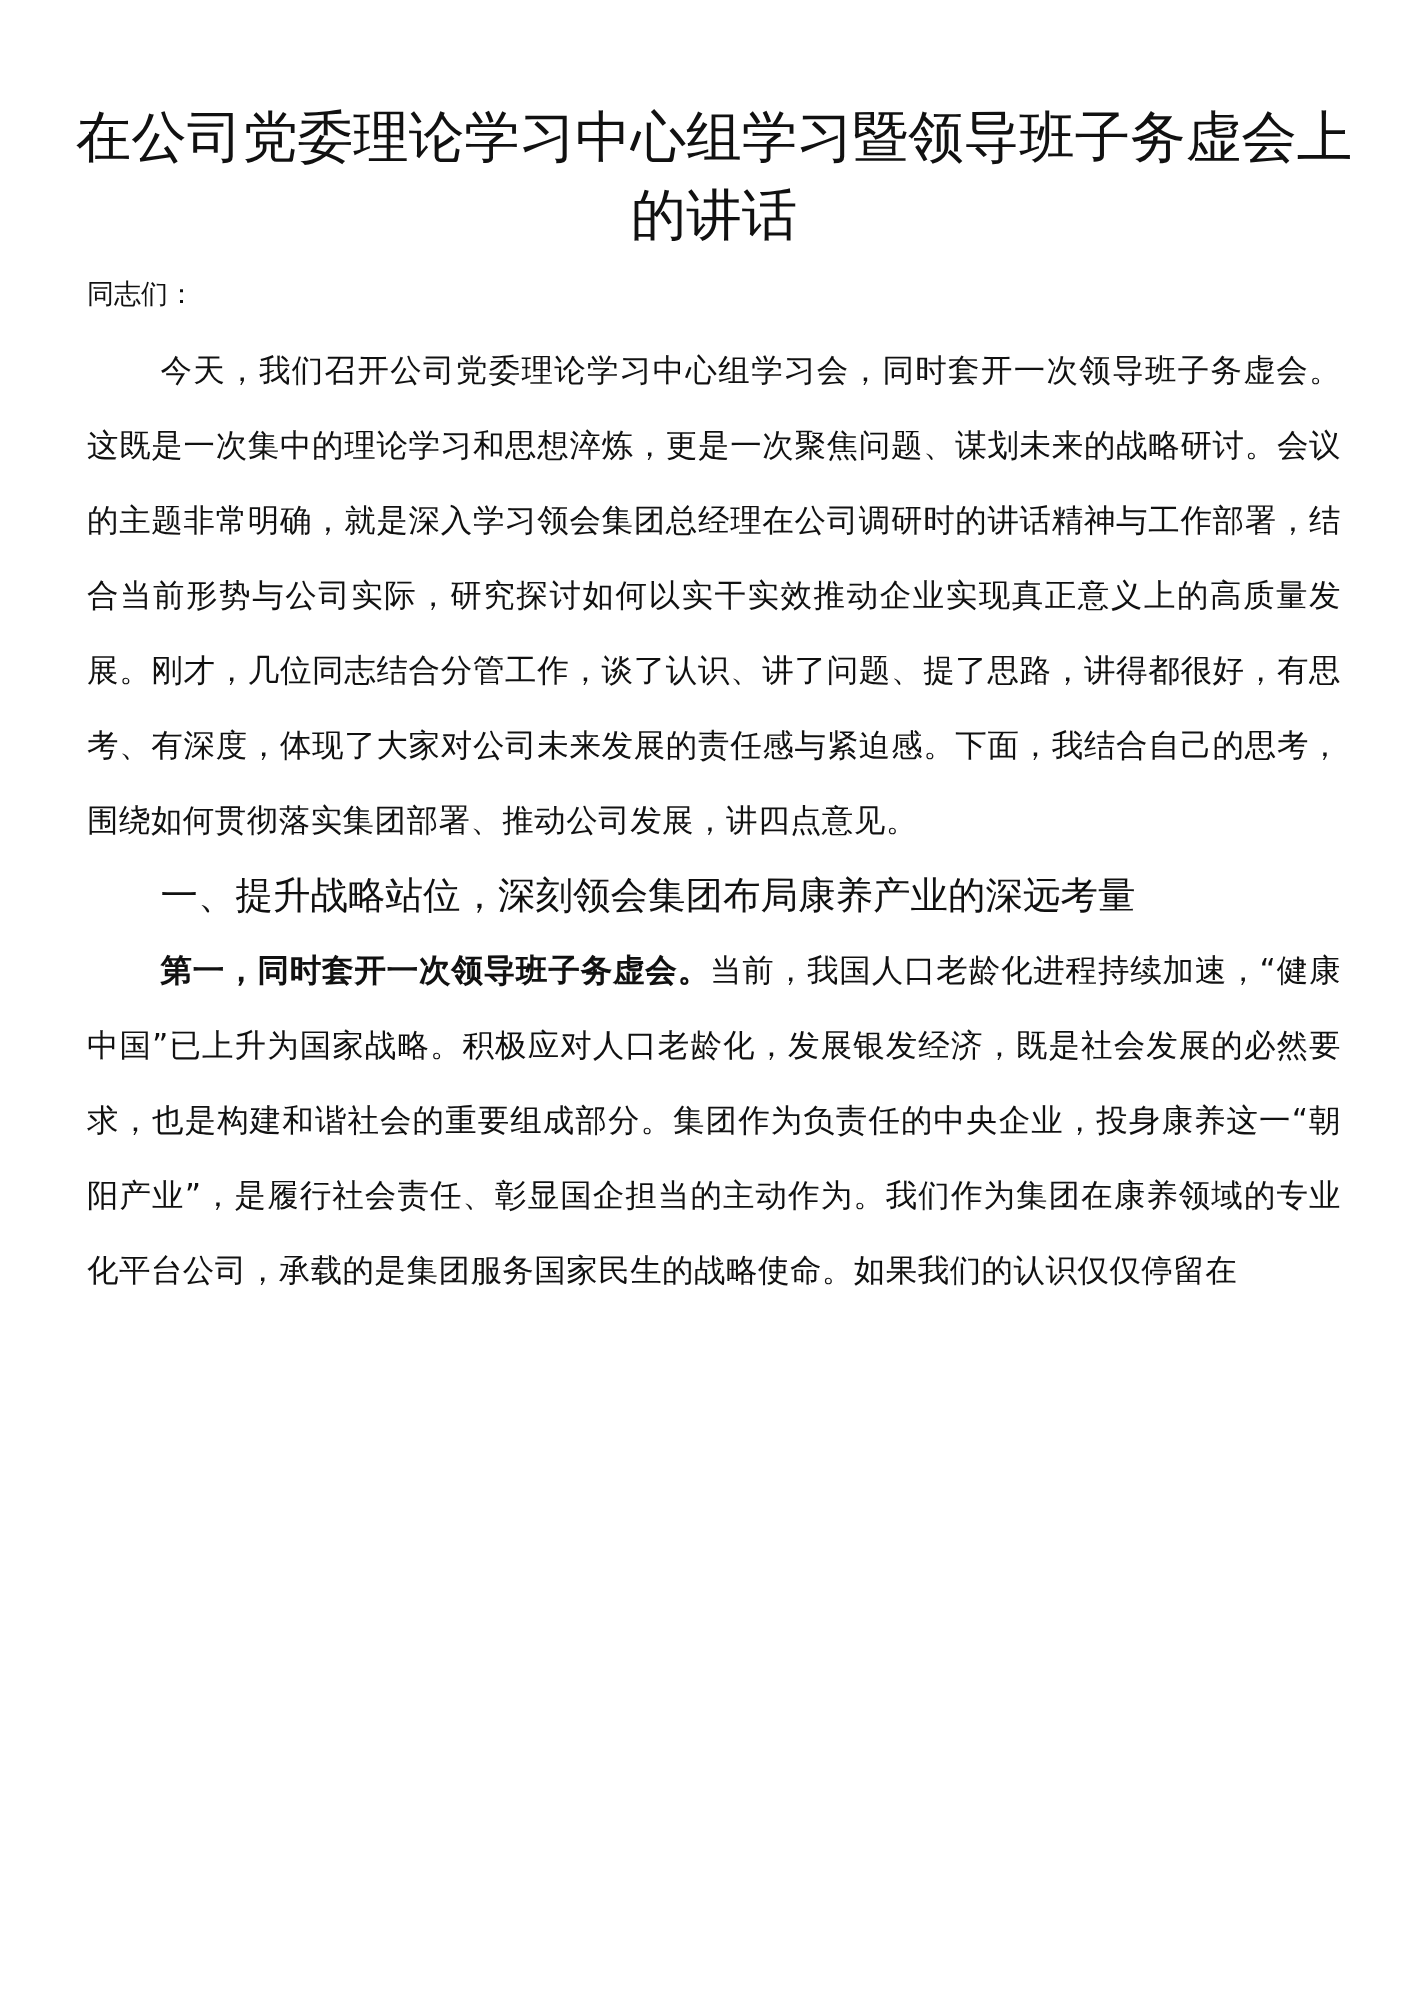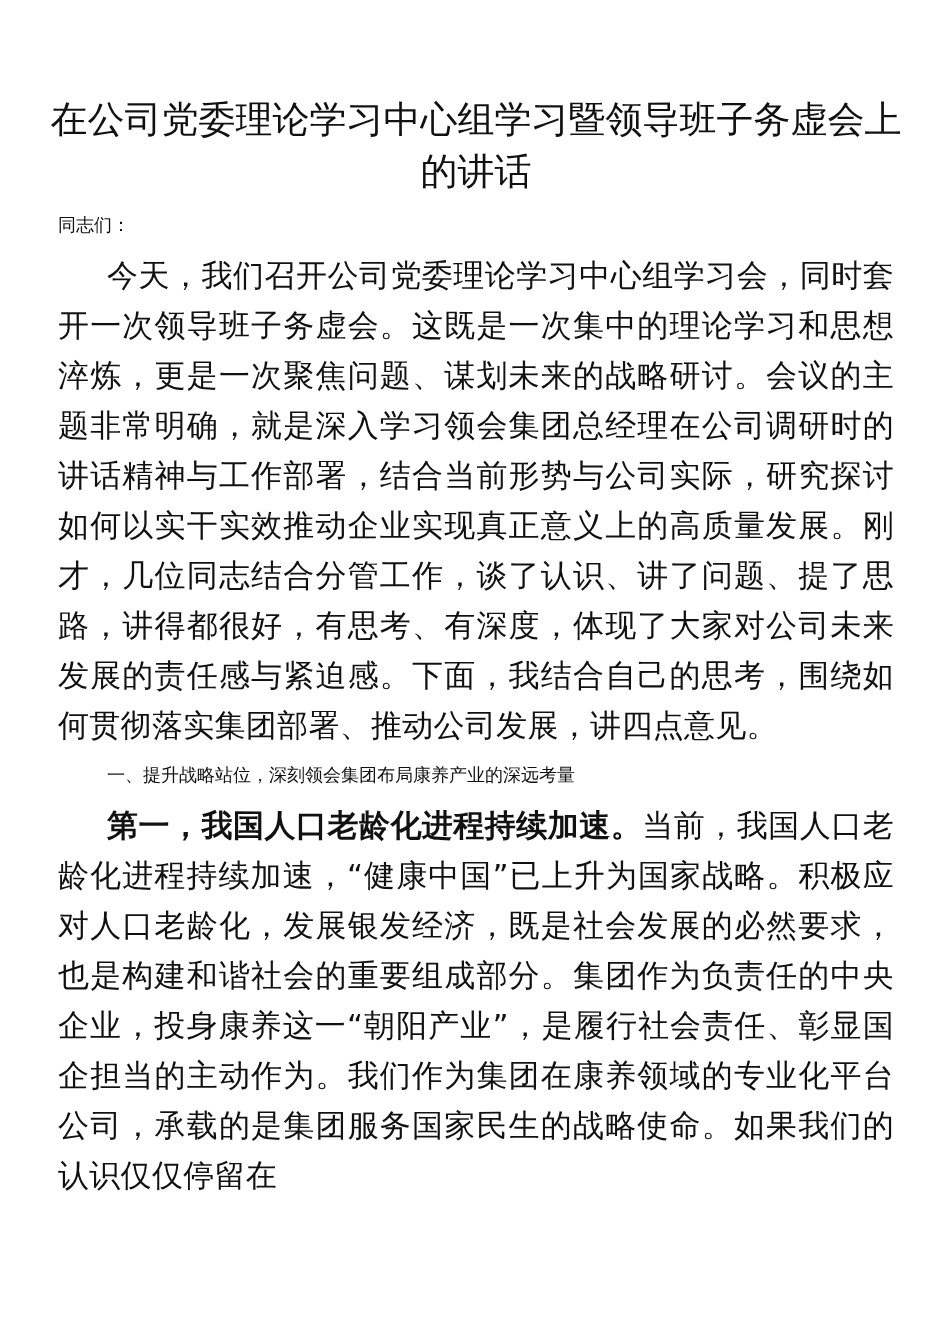--- a/index.html
+++ b/index.html
@@ -13,58 +13,57 @@
     overflow: hidden;
     position: relative;
     font-family: "DejaVu Sans", "Liberation Sans", sans-serif;
     color: #111111;
   }
   .page {
     position: absolute;
     left: 58px;
     top: 66px;
     width: 836px;
-    margin-top: 28px;
   }
   .title {
     font-size: 37px;
     line-height: 52px;
     text-align: center;
     font-weight: normal;
     margin: 0 0 0 -10px;
     width: 856px;
     letter-spacing: 0px;
   }
   .salutation {
     font-size: 18px;
     line-height: 50px;
     margin: 0;
     margin-top: 2px;
   }
   .para {
-    font-size: 31px;
+    font-size: 21px;
     line-height: 50px;
     margin: 0;
     text-indent: 49px;
     text-align: justify;
     letter-spacing: 0.3px;
     word-break: break-all;
   }
   .heading {
-    font-size: 18px;
+    font-size: 25px;
     line-height: 50px;
     margin: 0;
     text-indent: 49px;
   }
   .bold-lead {
     font-weight: bold;
   }
 </style>
 </head>
 <body>
 
 <div class="page">
   <h1 class="title">在公司党委理论学习中心组学习暨领导班子务虚会上的讲话</h1>
   <p class="salutation">同志们：</p>
   <p class="para">今天，我们召开公司党委理论学习中心组学习会，同时套开一次领导班子务虚会。这既是一次集中的理论学习和思想淬炼，更是一次聚焦问题、谋划未来的战略研讨。会议的主题非常明确，就是深入学习领会集团总经理在公司调研时的讲话精神与工作部署，结合当前形势与公司实际，研究探讨如何以实干实效推动企业实现真正意义上的高质量发展。刚才，几位同志结合分管工作，谈了认识、讲了问题、提了思路，讲得都很好，有思考、有深度，体现了大家对公司未来发展的责任感与紧迫感。下面，我结合自己的思考，围绕如何贯彻落实集团部署、推动公司发展，讲四点意见。</p>
   <p class="heading">一、提升战略站位，深刻领会集团布局康养产业的深远考量</p>
-  <p class="para"><span class="bold-lead">第一，我国人口老龄化进程持续加速。</span><span>当前，我国人口老龄化进程持续加速，“健康中国”已上升为国家战略。积极应对人口老龄化，发展银发经济，既是社会发展的必然要求，也是构建和谐社会的重要组成部分。集团作为负责任的中央企业，投身康养这一“朝阳产业”，是履行社会责任、彰显国企担当的主动作为。我们作为集团在康养领域的专业化平台公司，承载的是集团服务国家民生的战略使命。如果我们的认识仅仅停留在</span></p>
+  <p class="para"><span class="bold-lead">第一，同时套开一次领导班子务虚会。</span><span>当前，我国人口老龄化进程持续加速，“健康中国”已上升为国家战略。积极应对人口老龄化，发展银发经济，既是社会发展的必然要求，也是构建和谐社会的重要组成部分。集团作为负责任的中央企业，投身康养这一“朝阳产业”，是履行社会责任、彰显国企担当的主动作为。我们作为集团在康养领域的专业化平台公司，承载的是集团服务国家民生的战略使命。如果我们的认识仅仅停留在</span></p>
 </div>
 
 </body></html>

